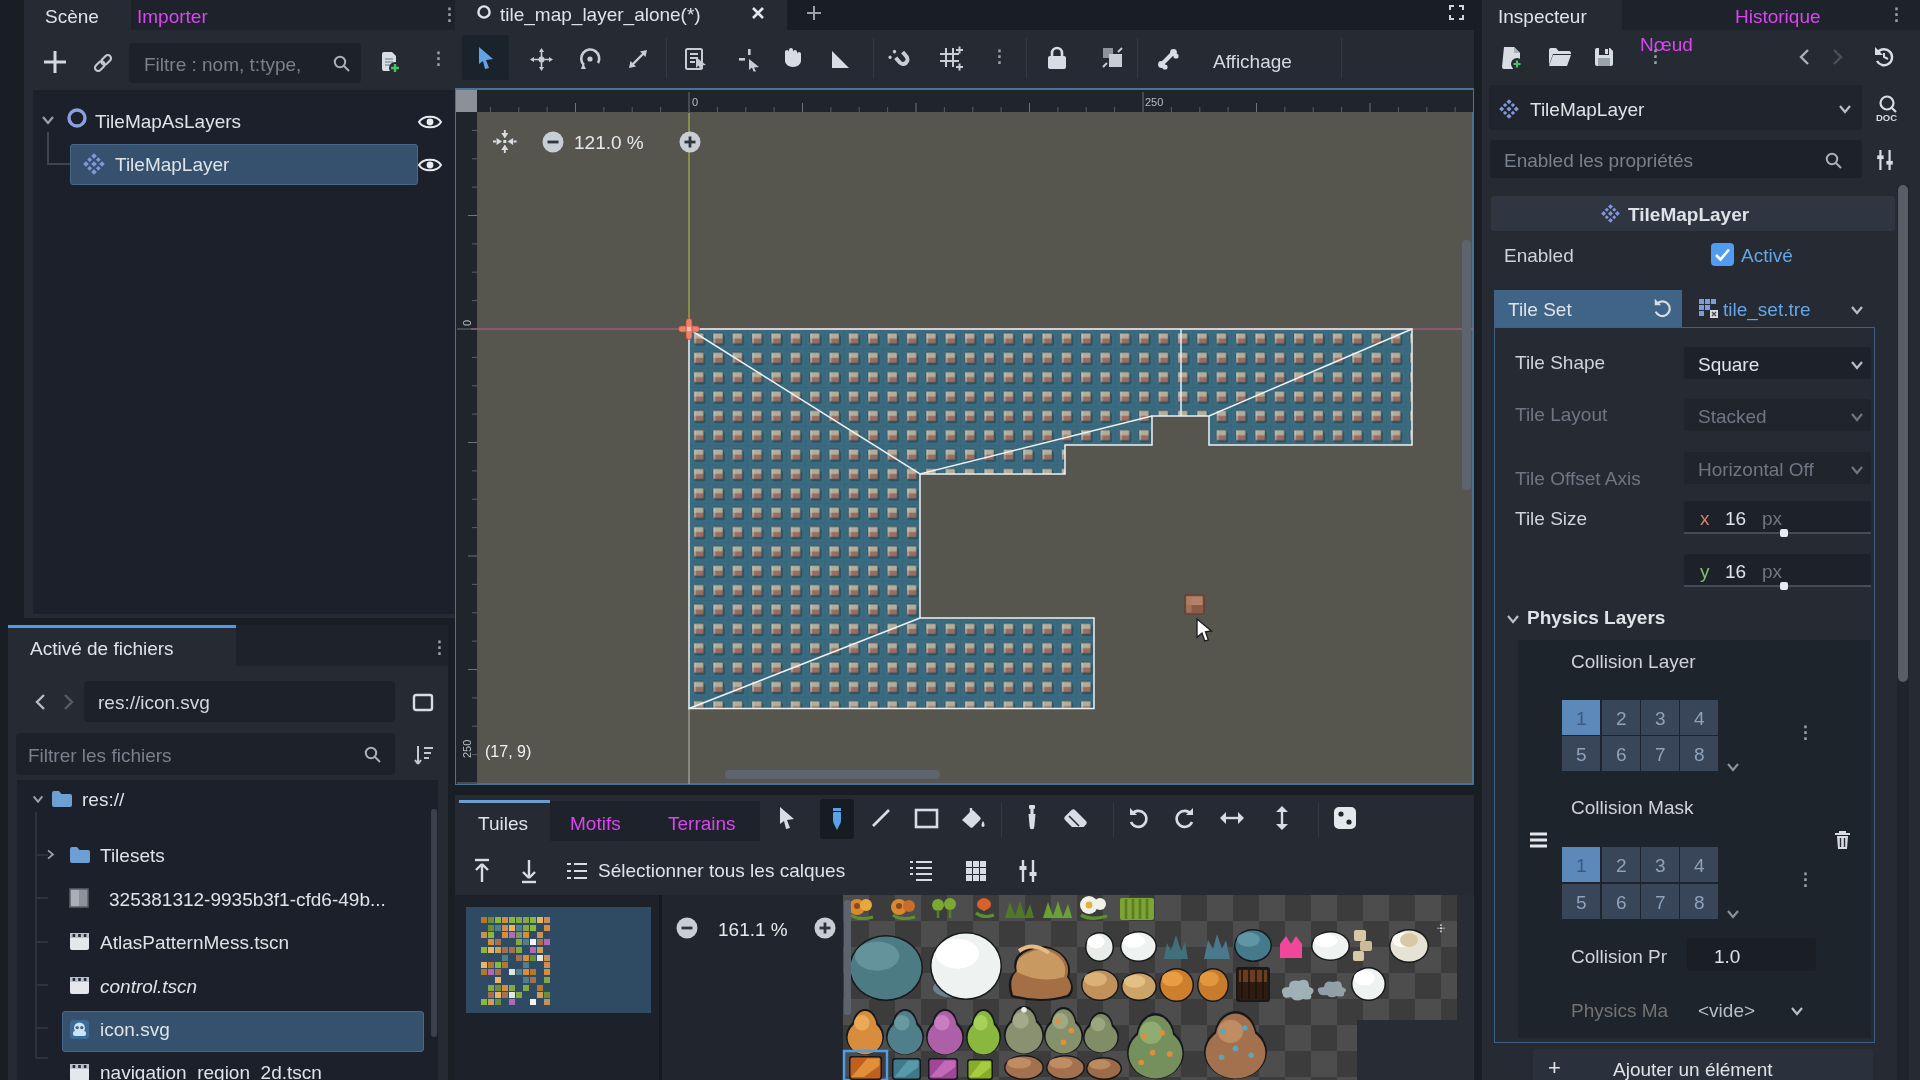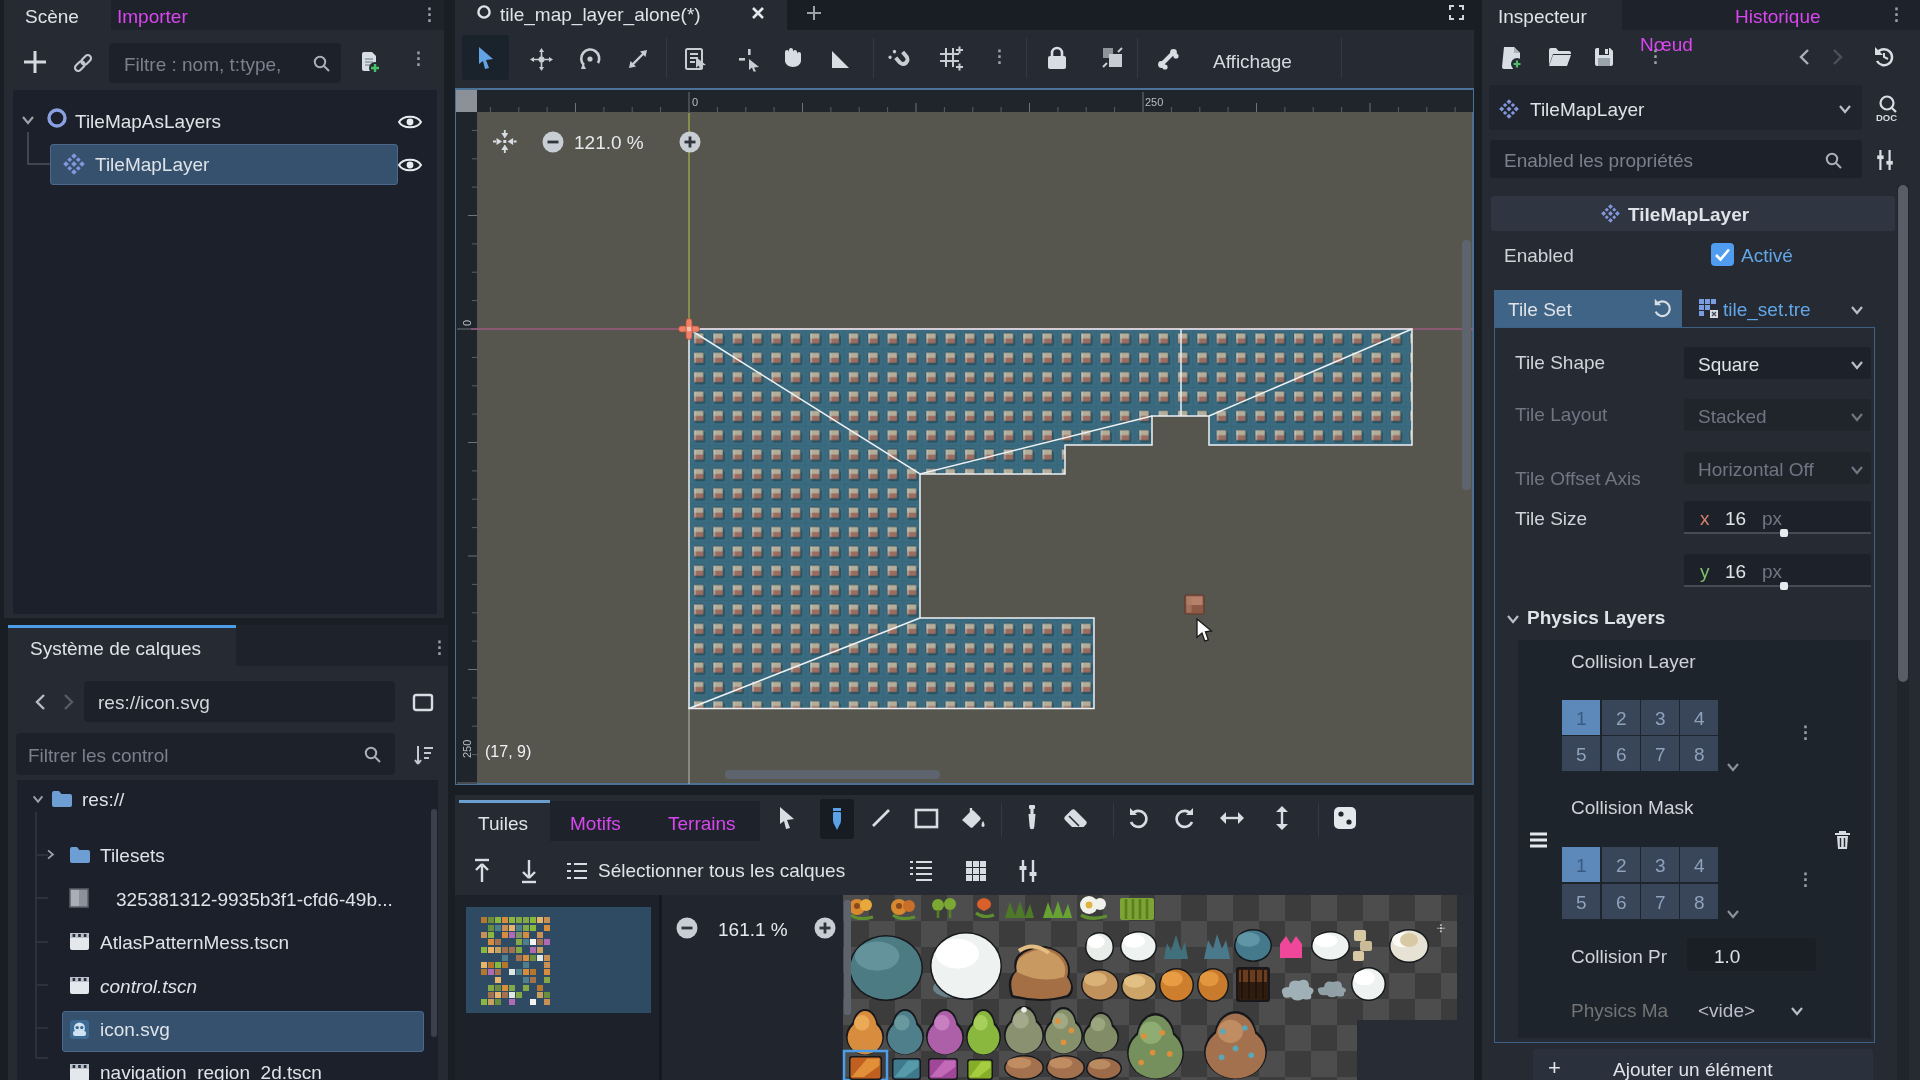--- a/index.html
+++ b/index.html
@@ -8,21 +8,21 @@
   .gray{color:#d946ef;}
   .dim{color:#6f7683;}
   .blue{color:#62a6e8;}
   .input{position:absolute;background:#1d222a;border-radius:4px;}
   .dots:after{content:"⋮";font-size:17px;color:#9aa1ab;font-weight:bold;}
   svg{position:absolute;overflow:visible;}
   .sep{position:absolute;width:1px;background:#343a44;}
 </style></head>
 <body>
 
-<div class="panel" style="left:4px;top:0;width:440px;height:618px;">
+<div class="panel" style="left:24px;top:0;width:440px;height:618px;">
   <div class="abs" style="left:0;top:0;width:440px;height:30px;background:#1e232b;"></div>
   <div class="abs" style="left:0;top:0;width:107px;height:30px;background:#262b33;"></div>
   <div class="txt" style="left:21px;top:6px;">Scène</div>
   <div class="txt gray" style="left:113px;top:6px;">Importer</div>
   <div class="abs dots" style="left:417px;top:4px;"></div>
   
   <svg style="left:14px;top:45px;" width="34" height="34" viewBox="0 0 34 34">
       <path d="M17 6v22M6 17h22" stroke="#d4d9df" stroke-width="3"></path>
     </svg>
   <svg style="left:66px;top:50px;" width="26" height="26" viewBox="0 0 26 26">
@@ -78,35 +78,35 @@
   <div class="txt" style="left:91px;top:154px;">TileMapLayer</div>
   <svg style="left:393px;top:152px;" width="26" height="26" viewBox="0 0 26 26">
         <path d="M2 13 C6 6 20 6 24 13 C20 20 6 20 2 13z" stroke="#e7ebef" stroke-width="2" fill="none"></path>
         <circle cx="13" cy="13" r="3.4" fill="#e7ebef"></circle>
       </svg>
 </path></div>
 
 <div class="panel" style="left:8px;top:625px;width:440px;height:455px;">
   <div class="abs" style="left:0;top:0;width:440px;height:41px;background:#1e232b;"></div>
   <div class="abs" style="left:0;top:0;width:228px;height:41px;background:#262b33;border-top:3px solid #4d9de8;"></div>
-  <div class="txt" style="left:22px;top:13px;">Système de calques</div>
+  <div class="txt" style="left:22px;top:13px;">Activé de fichiers</div>
   <div class="abs dots" style="left:423px;top:12px;"></div>
   <svg style="left:25px;top:68px;" width="16" height="18" viewBox="0 0 16 18">
       <path d="M11 2 L4 9 L11 16" stroke="#b6bcc6" stroke-width="2.4" fill="none"></path>
     </svg>
   <svg style="left:52px;top:68px;" width="16" height="18" viewBox="0 0 16 18">
       <path d="M5 2 L12 9 L5 16" stroke="#555c66" stroke-width="2.4" fill="none"></path>
     </svg>
   <div class="input" style="left:76px;top:56px;width:311px;height:41px;"></div>
   <div class="txt" style="left:90px;top:67px;color:#d2d7de;">res://icon.svg</div>
   <svg style="left:404px;top:68px;" width="22" height="20" viewBox="0 0 22 20">
       <rect x="2" y="2" width="18" height="15" rx="2" stroke="#d8dde3" stroke-width="2.4" fill="none"></rect>
     </svg>
   <div class="input" style="left:8px;top:108px;width:379px;height:42px;"></div>
-  <div class="txt" style="left:20px;top:120px;color:#79818d;">Filtrer les control</div>
+  <div class="txt" style="left:20px;top:120px;color:#79818d;">Filtrer les fichiers</div>
   <svg style="left:355px;top:120px;" width="19" height="19" viewBox="0 0 19 19">
       <circle cx="8" cy="8" r="5.2" stroke="#aab0b9" stroke-width="2" fill="none"></circle>
       <path d="M12 12 L17 17" stroke="#aab0b9" stroke-width="2"></path>
     </svg>
   <svg style="left:404px;top:119px;" width="24" height="22" viewBox="0 0 24 22">
       <path d="M6 2v18M6 20l-3-4M6 20l3-4" stroke="#c3c9d1" stroke-width="2" fill="none"></path>
       <path d="M12 4h9M12 9h7M12 14h5" stroke="#c3c9d1" stroke-width="2"></path>
     </svg>
   <div class="abs" style="left:9px;top:155px;width:421px;height:300px;background:#1b202a;"></div>
   <div class="abs" style="left:423px;top:184px;width:6px;height:228px;background:#3a414c;border-radius:3px;"></div>
@@ -128,21 +128,21 @@
     </svg>
   <svg style="left:52px;top:66px;" width="22" height="18" viewBox="0 0 22 18">
       <path d="M1 3 a2 2 0 0 1 2-2 h5 l2.5 3 H19 a2 2 0 0 1 2 2 v9 a2 2 0 0 1-2 2 H3 a2 2 0 0 1-2-2 z" fill="#6d9fd4"></path>
     </svg>
     <div class="txt" style="left:83px;top:65px;">Tilesets</div>
   <svg style="left:52px;top:108px;" width="20" height="20" viewBox="0 0 20 20">
       <rect x="1" y="1" width="18" height="18" fill="#8b9299"></rect>
       <rect x="1" y="1" width="9" height="18" fill="#a9afb6"></rect>
       <rect x="1" y="1" width="18" height="18" fill="none" stroke="#5a6068" stroke-width="1.5"></rect>
     </svg>
-  <div class="txt" style="left:99px;top:109px;">325381312-9935b3f1-cfd6-49b...</div>
+  <div class="txt" style="left:92px;top:109px;">325381312-9935b3f1-cfd6-49b...</div>
   <svg style="left:52px;top:152px;" width="21" height="19" viewBox="0 0 21 19">
       <rect x="1" y="1" width="19" height="17" rx="2" fill="#e4e8ed"></rect>
       <rect x="1" y="1" width="19" height="5" fill="#b9c2cc"></rect>
       <rect x="3.6" y="2" width="2.6" height="3" fill="#262b33"></rect>
       <rect x="9.2" y="2" width="2.6" height="3" fill="#262b33"></rect>
       <rect x="14.8" y="2" width="2.6" height="3" fill="#262b33"></rect>
     </svg>
     <div class="txt" style="left:83px;top:152px;">AtlasPatternMess.tscn</div>
   <svg style="left:52px;top:196px;" width="21" height="19" viewBox="0 0 21 19">
       <rect x="1" y="1" width="19" height="17" rx="2" fill="#e4e8ed"></rect>

